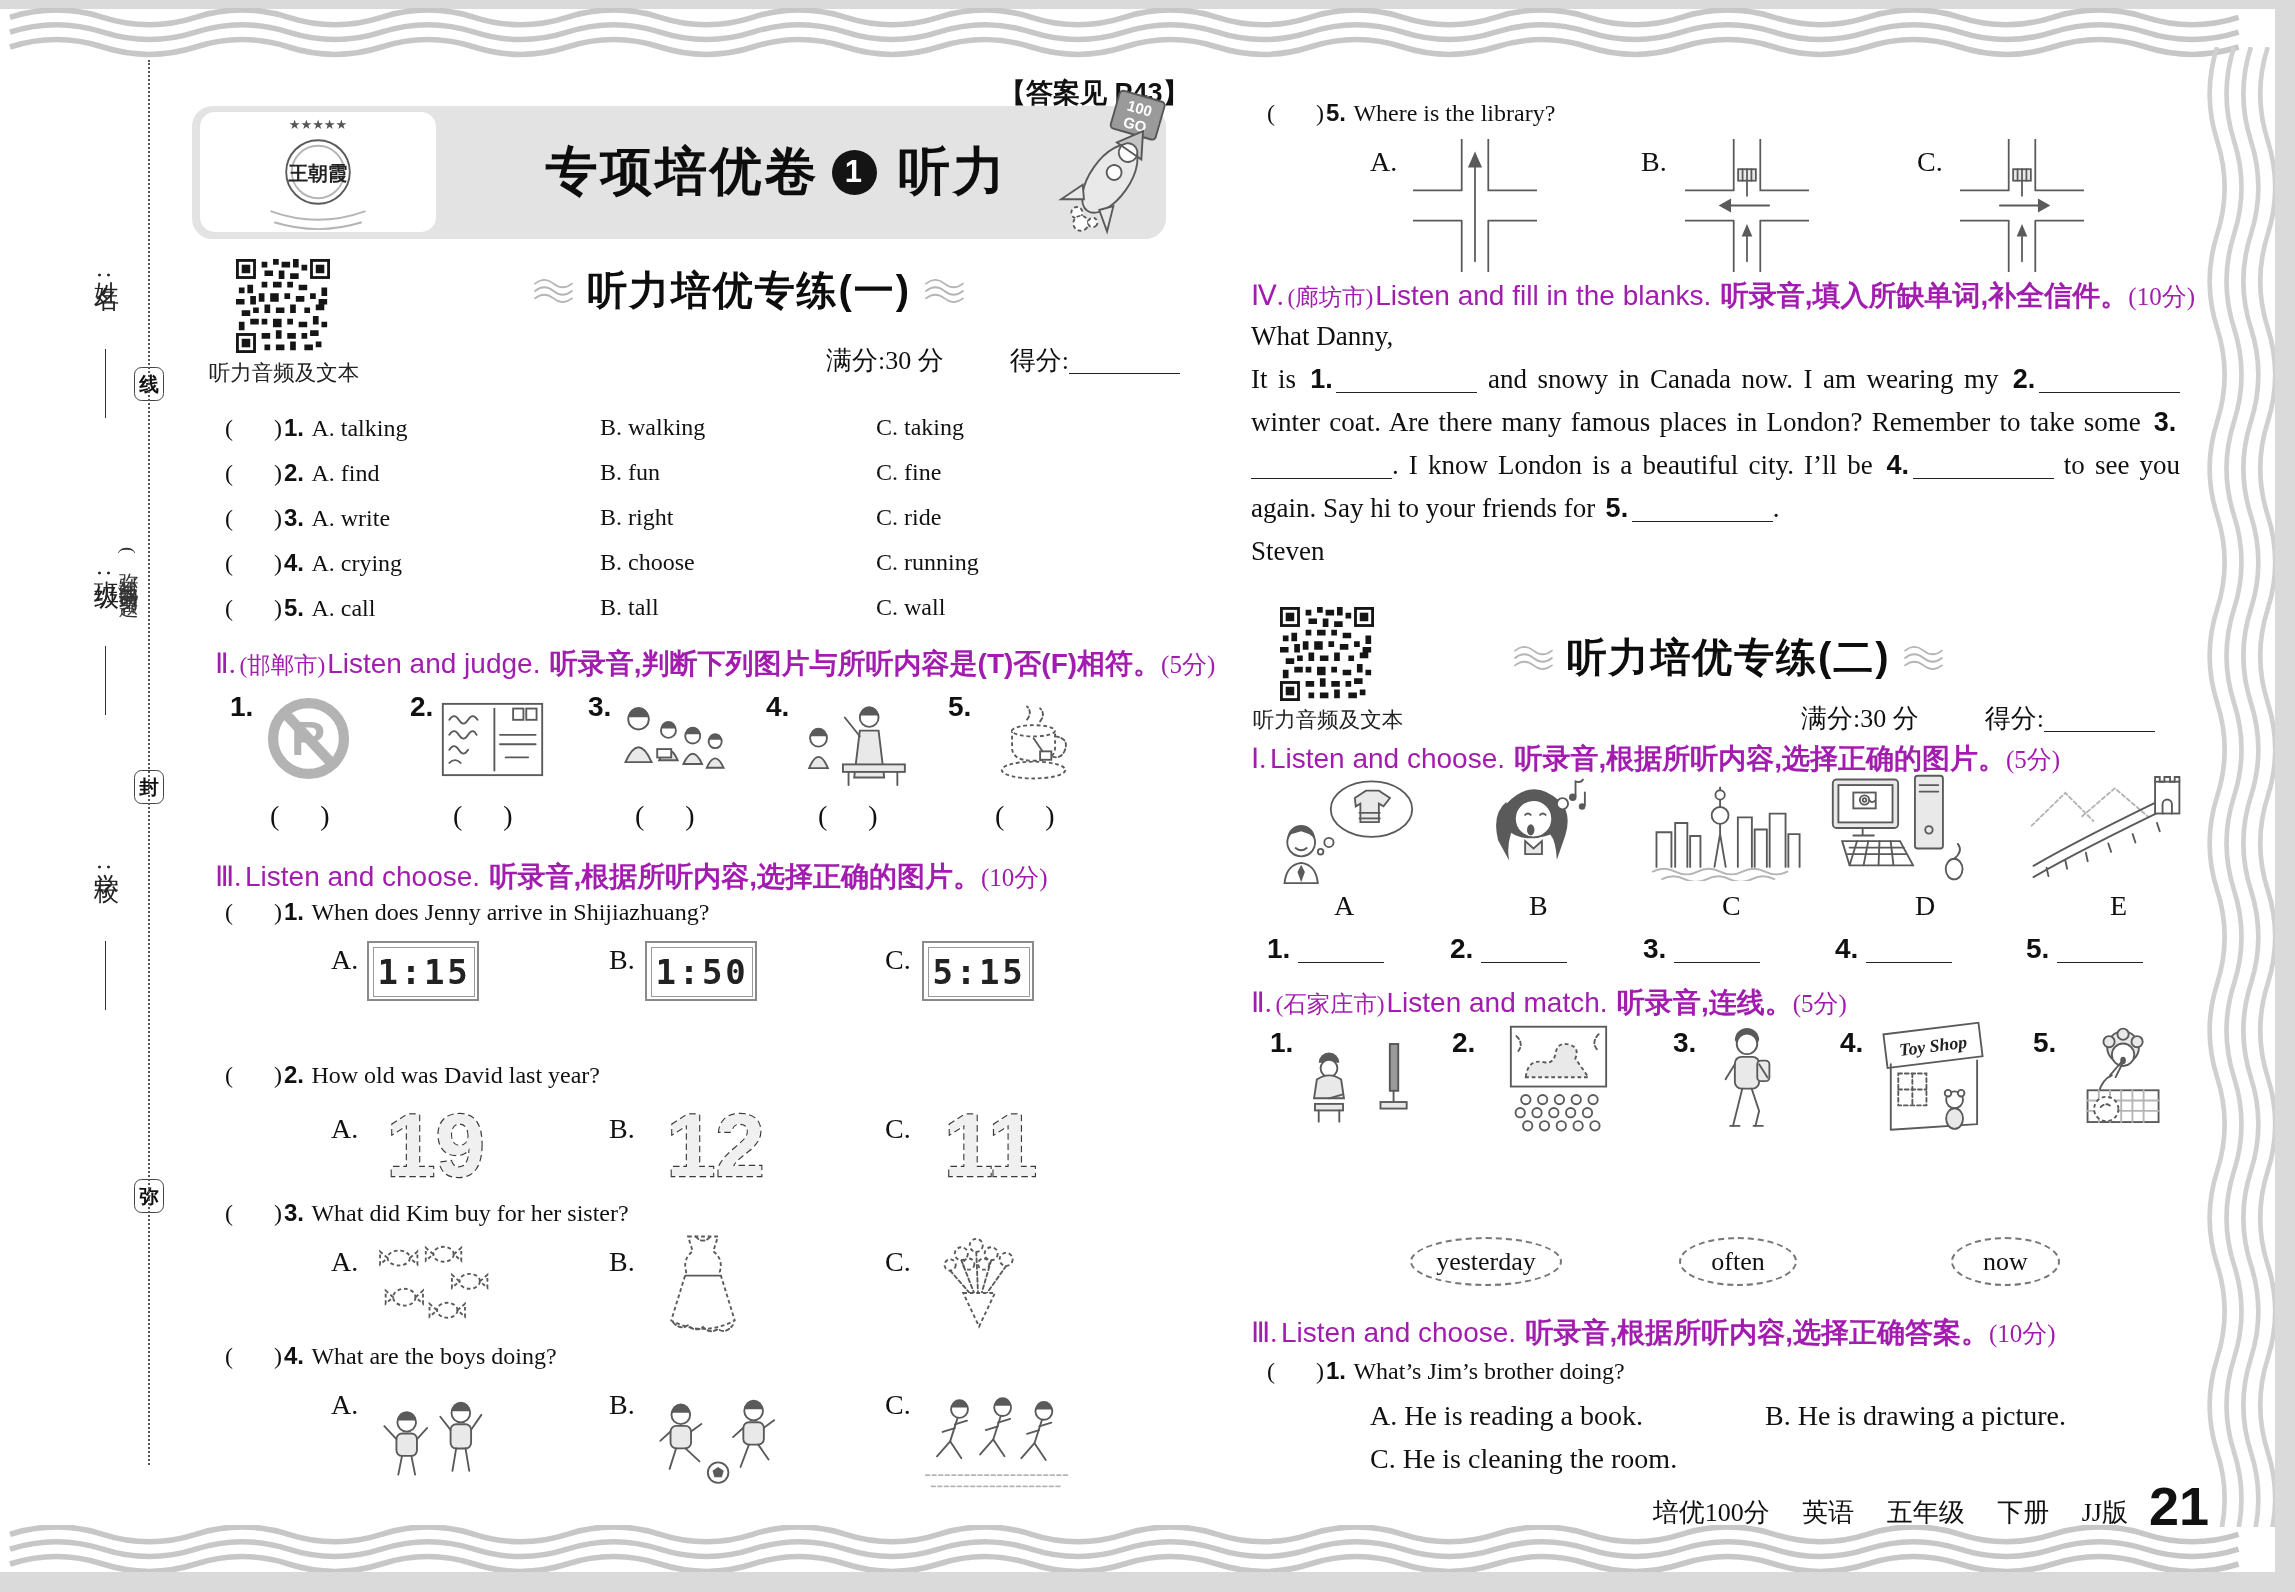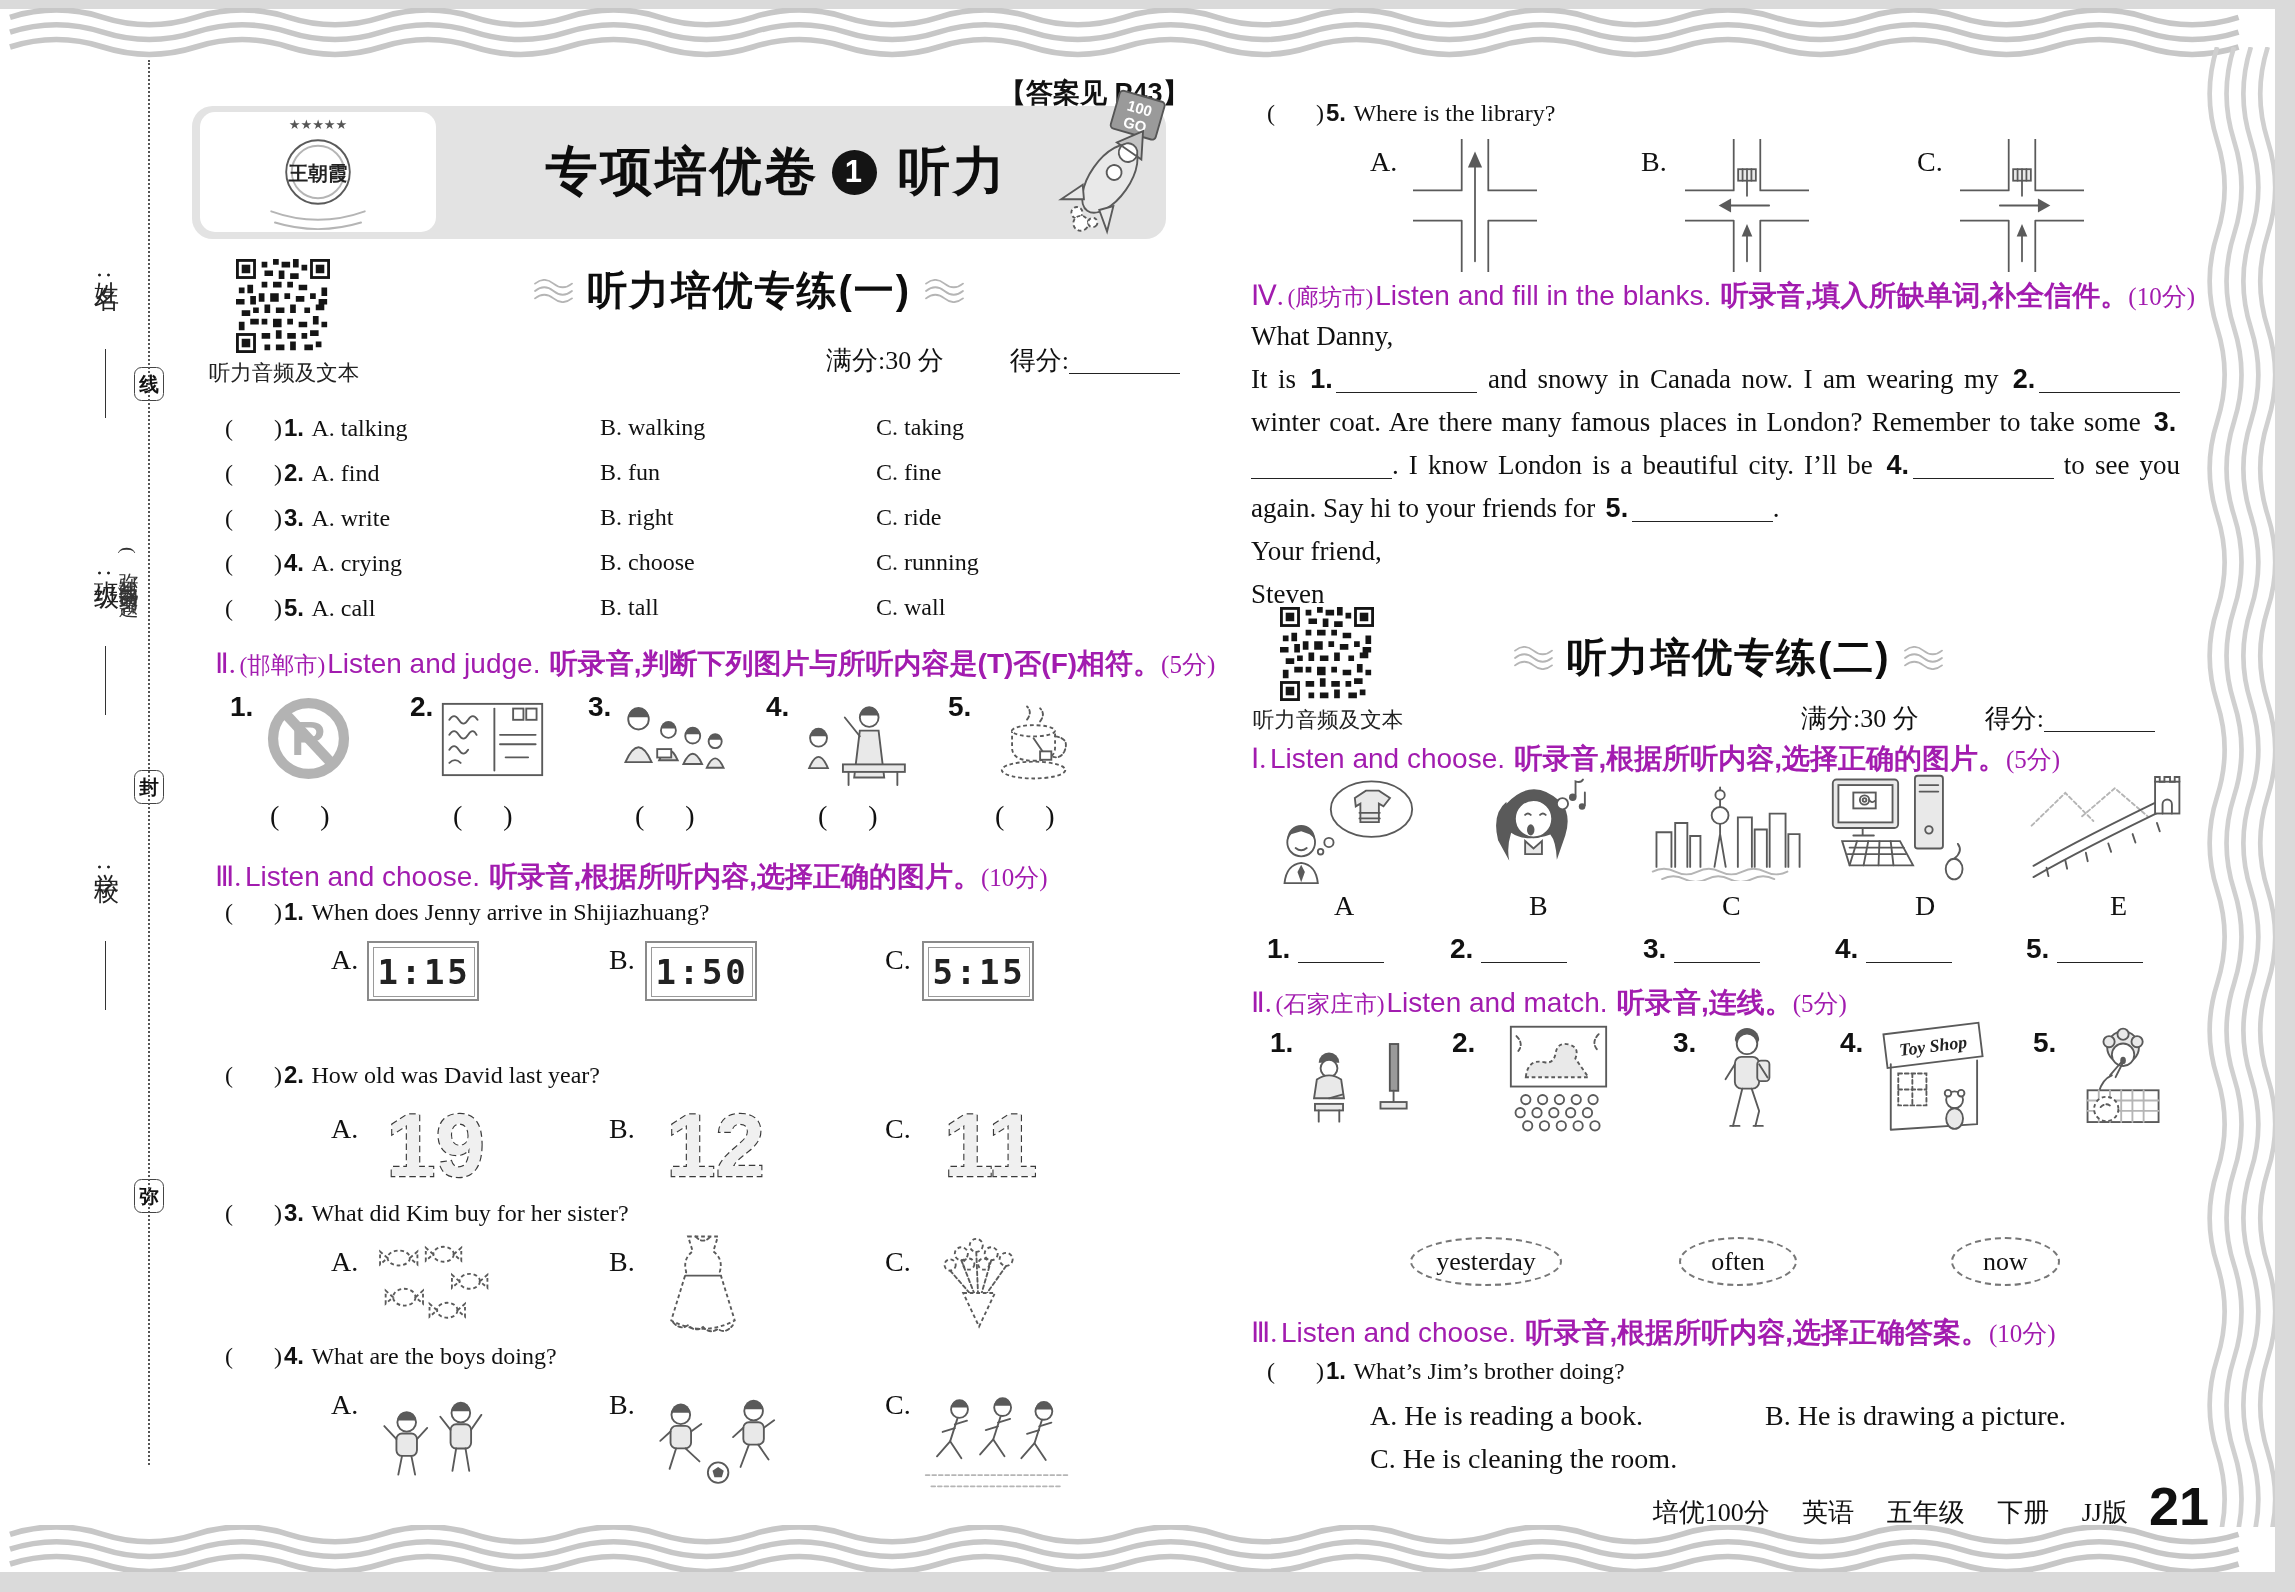--- a/index.html
+++ b/index.html
@@ -418,21 +418,20 @@
     <line x1="70" y1="138" x2="70" y2="106" class="s"></line>
       <polygon points="70,96 64,110 76,110" class="d"></polygon>
   </svg>
 
   <div class="sec" style="left:1251px;top:277px">
     <span class="sno">Ⅳ.</span><span class="ssrc">(廊坊市)</span><span class="sen">Listen and fill in the blanks.</span><span class="scn">听录音,填入所缺单词,补全信件。</span><span class="spt">(10分)</span>
   </div>
   <div class="letter" style="left:1251px;top:315px;width:929px">
     <div>What Danny,</div>
     <div><span>It is </span><span class="bn">1.</span><span class="ul lw"></span><span> and snowy in Canada now. I am wearing my </span><span class="bn">2.</span><span class="ul lw"></span><span> winter coat. Are there many famous places in London?  Remember to take some </span><span class="bn">3.</span><span class="ul lw"></span><span>. I know London is a beautiful city. I’ll be </span><span class="bn">4.</span><span class="ul lw"></span><span> to see you again. Say hi to your friends for </span><span class="bn">5.</span><span class="ul lw"></span><span>.</span></div>
-    <div>Your friend,</div>
     <div>Steven</div>
   </div>
 
   <svg class="abs" style="left:1280px;top:607px" width="94" height="94" viewBox="0 0 33 33">
     <rect width="33" height="33" fill="#fff"></rect>
     <g fill="#151515">
       <rect x="0" y="0" width="7" height="7"></rect>
         <rect x="26" y="0" width="7" height="7"></rect>
         <rect x="0" y="26" width="7" height="7"></rect>
       <rect x="1" y="1" width="5" height="5" fill="#fff"></rect>

